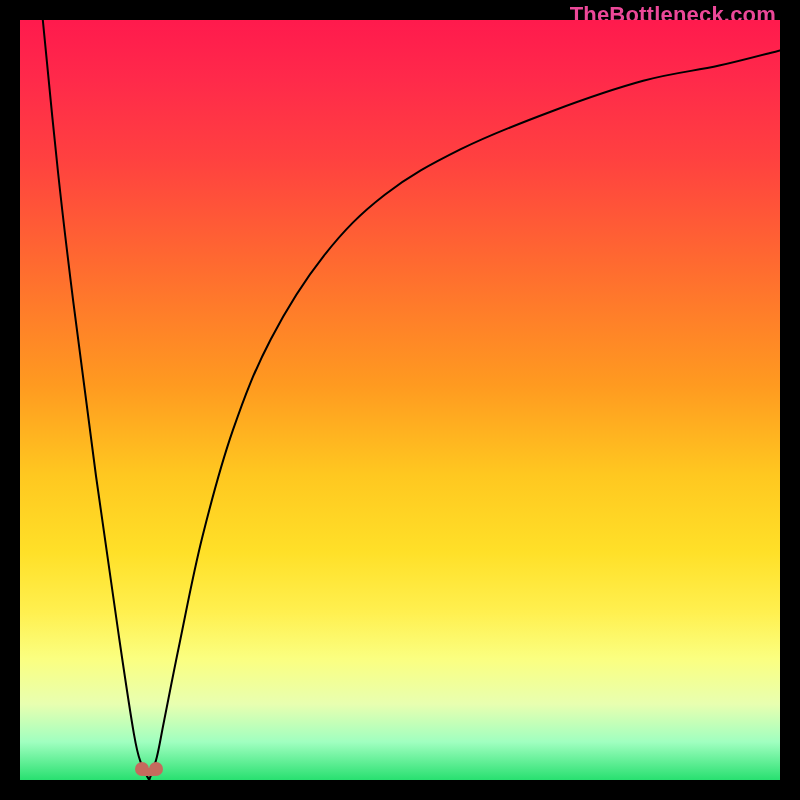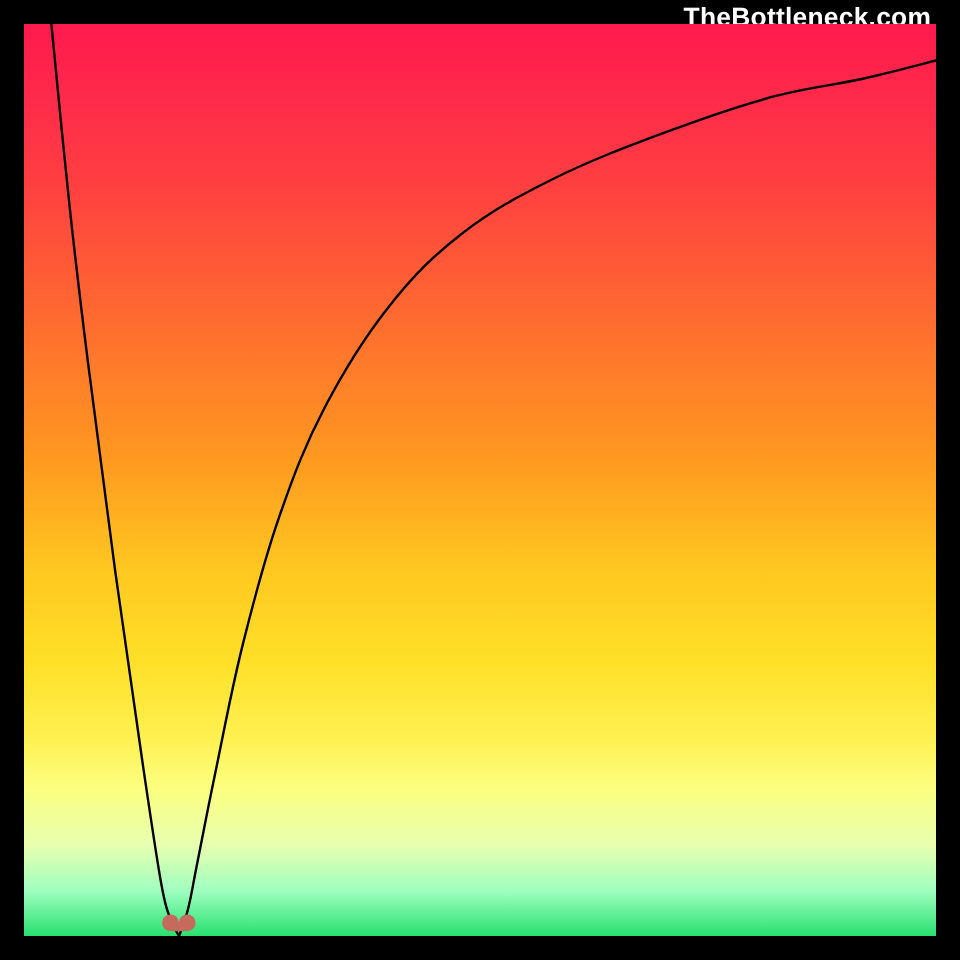--- a/index.html
+++ b/index.html
@@ -37,21 +37,21 @@
       #fbff80 84%,
       #e8ffb0 90%,
       #a0ffc0 95%,
       #28e070 100%
     );
   }
   .watermark {
     position: absolute;
     top: 2px;
     right: 24px;
-    color: #ffffff;
+    color: #ec4899;
     font-size: 22px;
     font-weight: 600;
     letter-spacing: 0.2px;
     user-select: none;
   }
   svg.curve {
     position: absolute;
     left: 0;
     top: 0;
     width: 760px;

